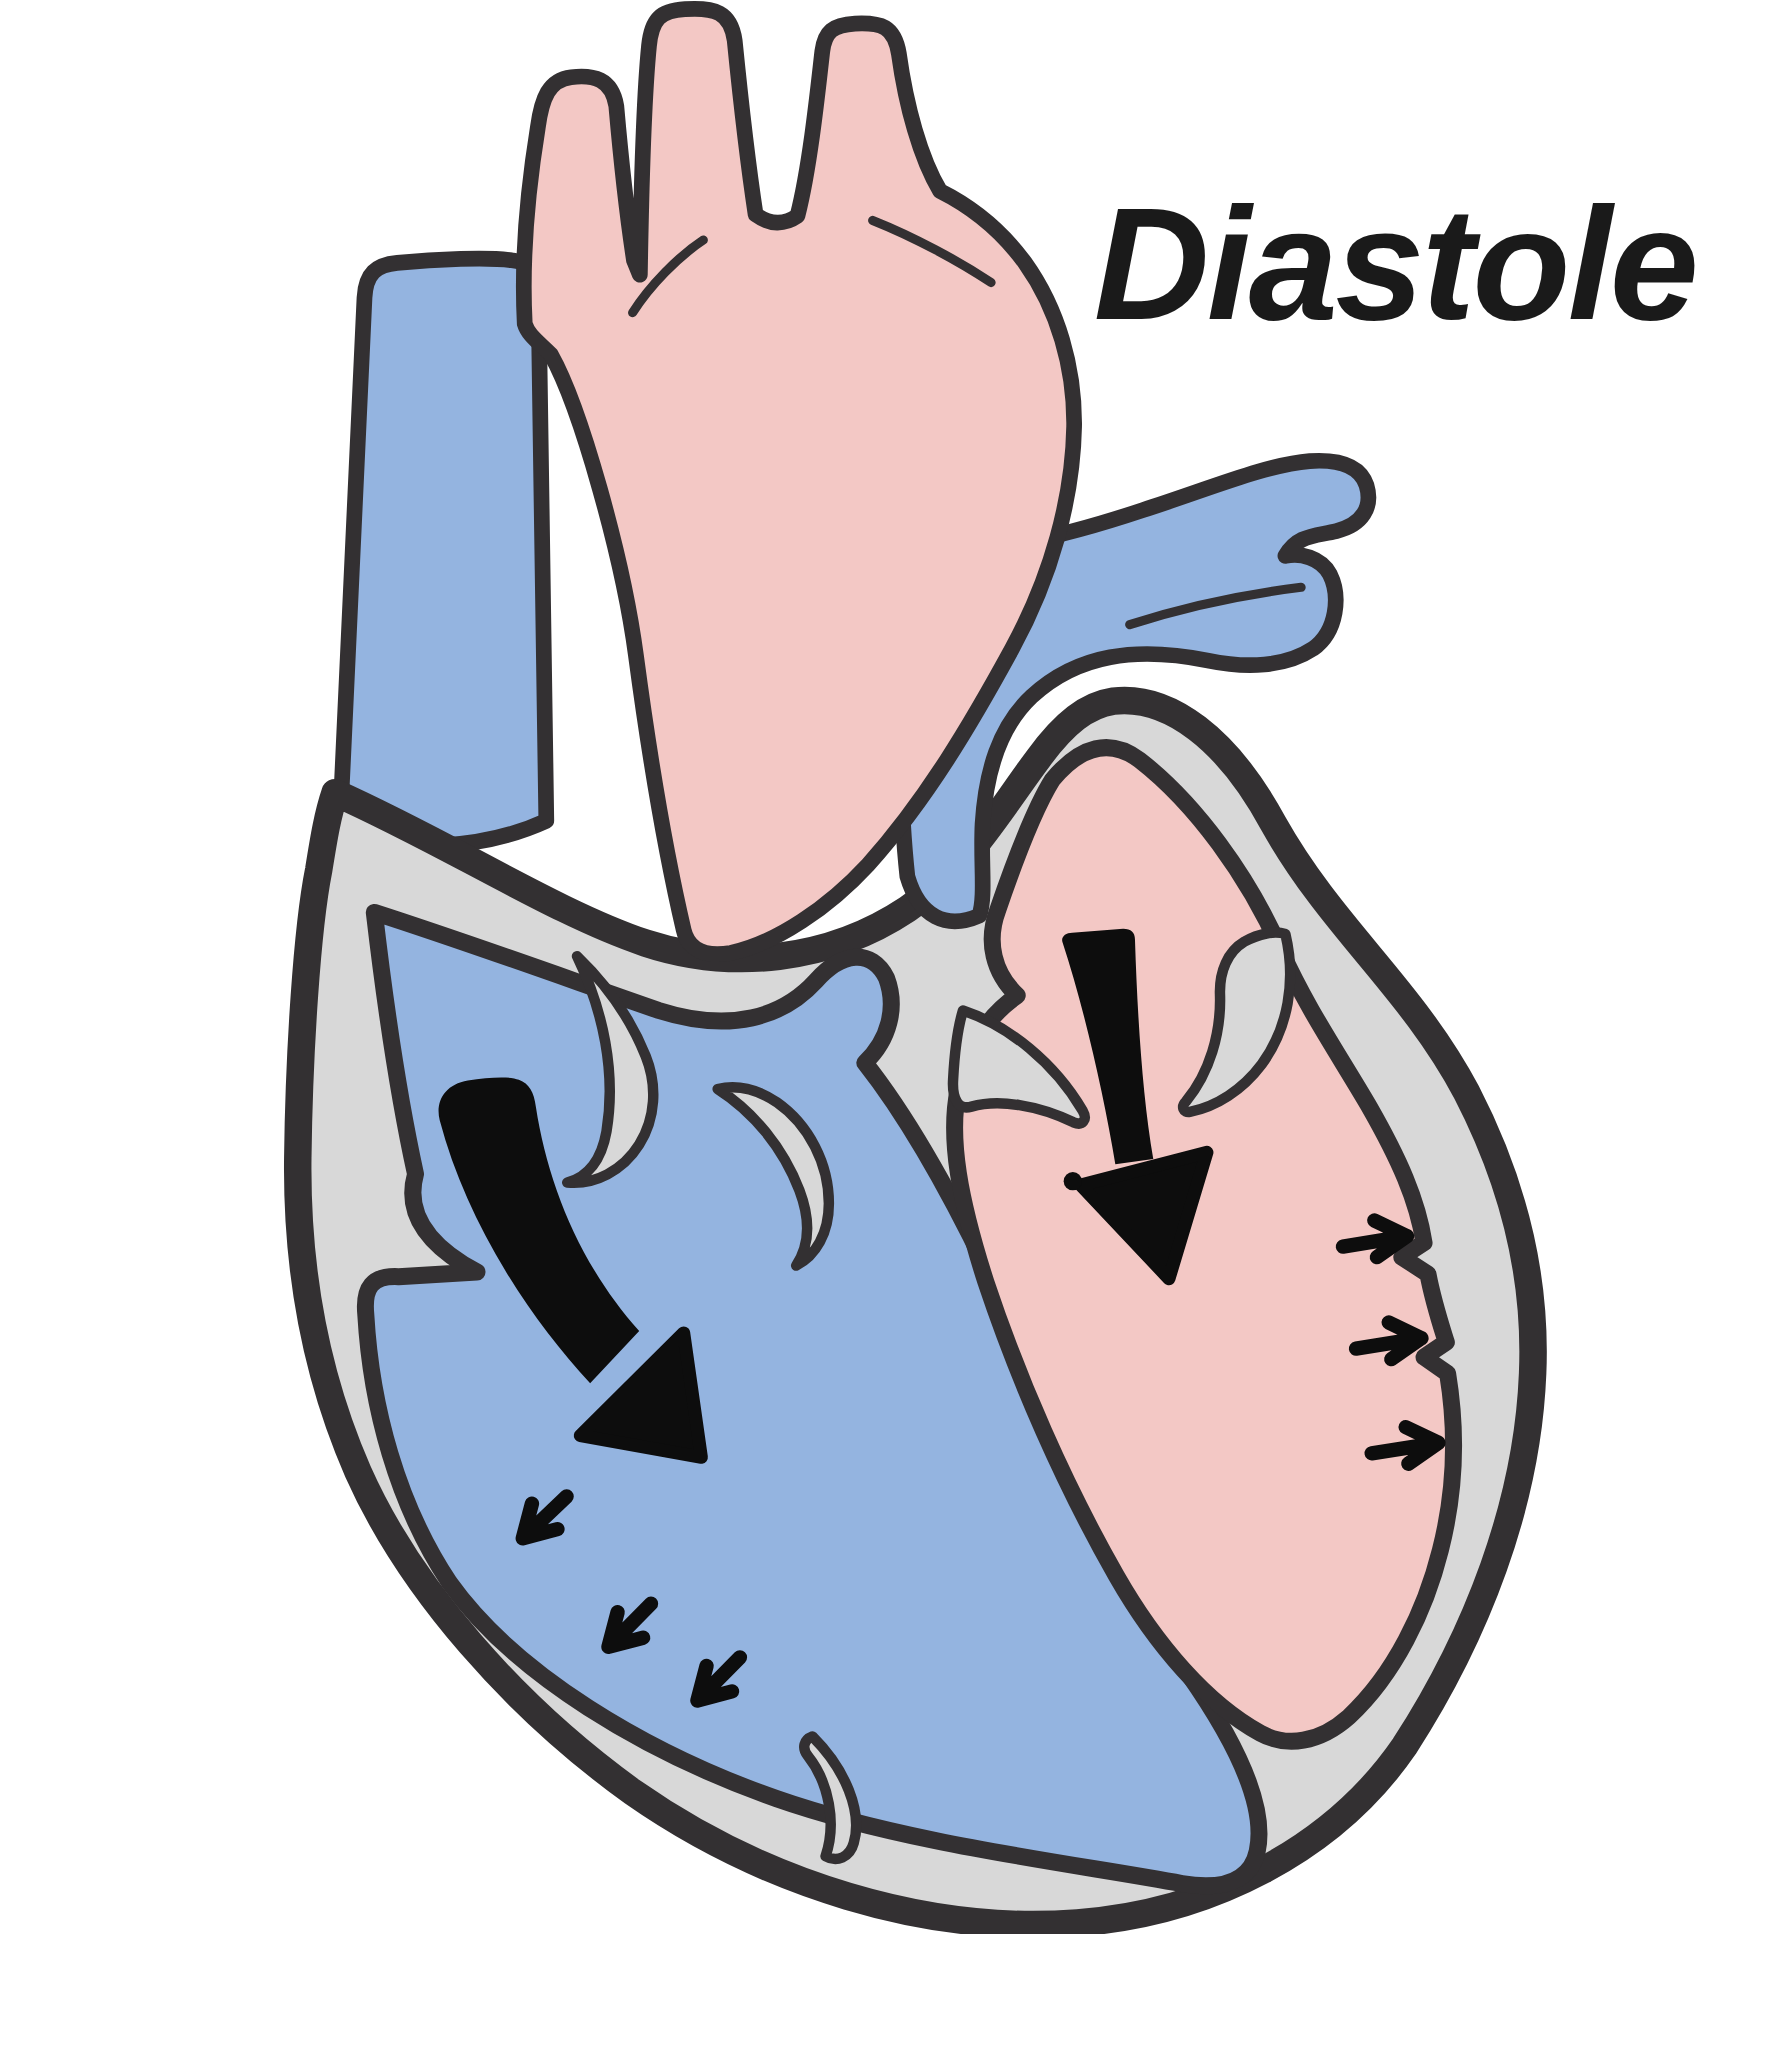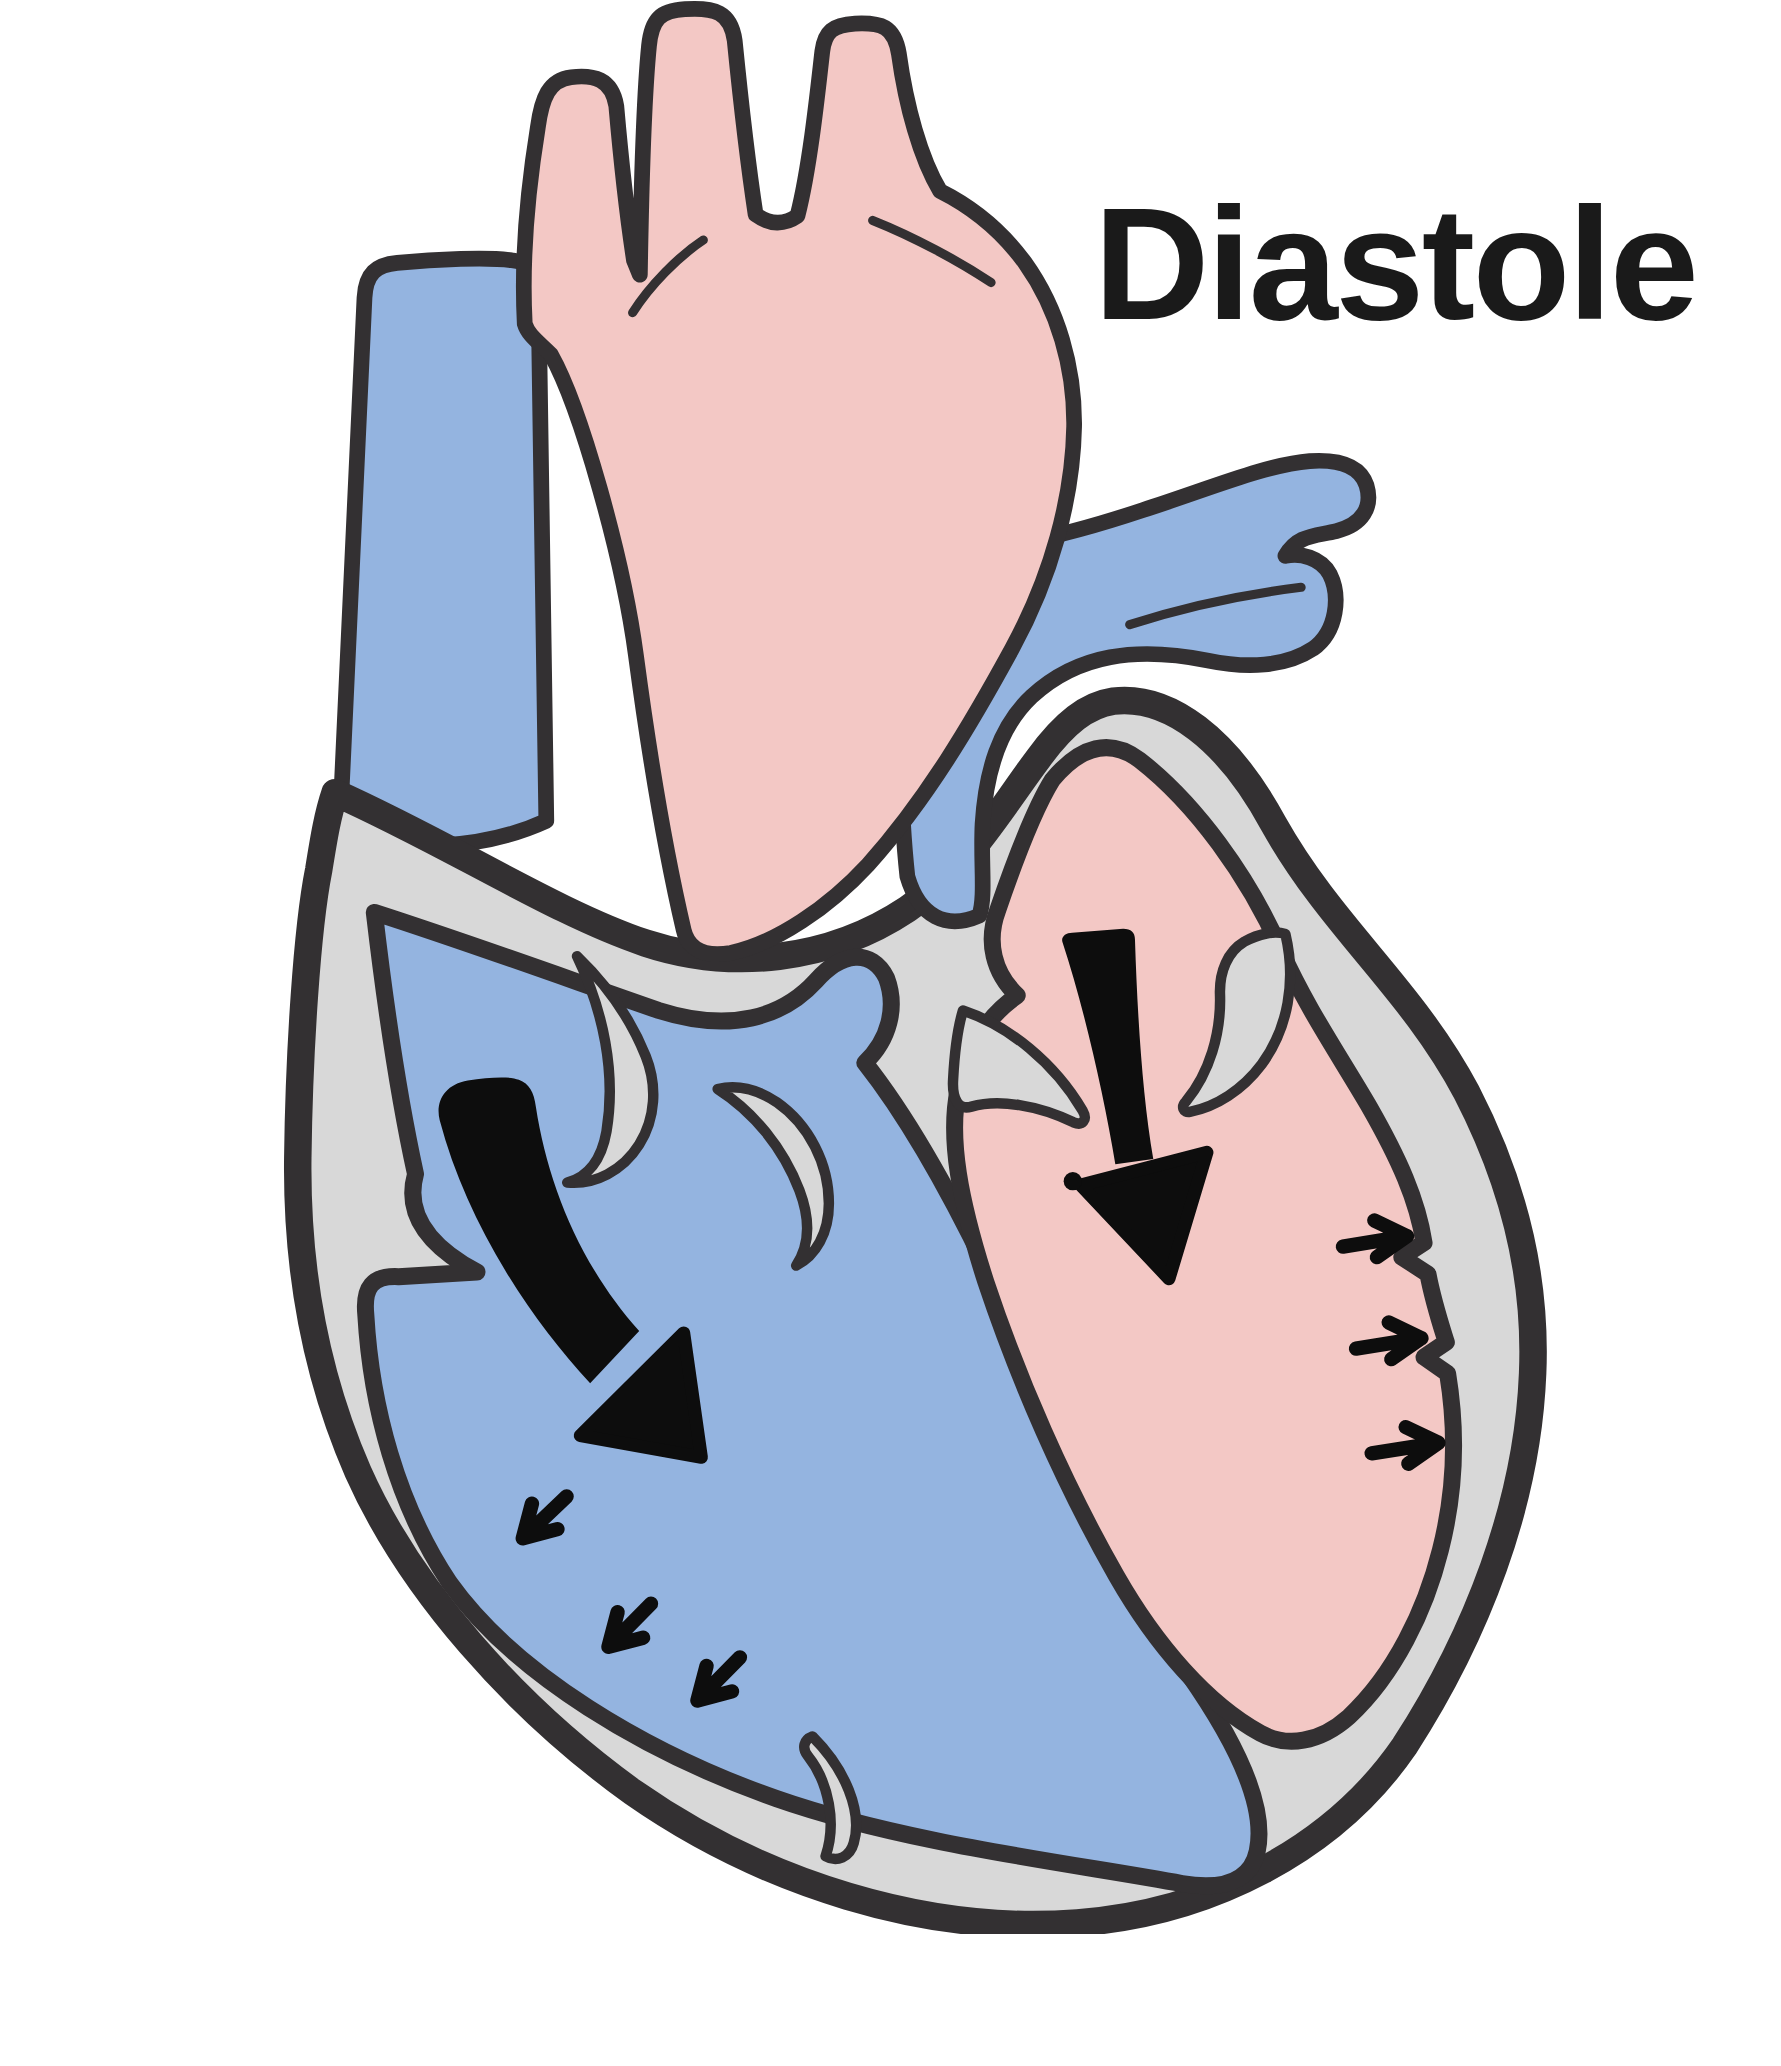--- a/index.html
+++ b/index.html
@@ -1,17 +1,17 @@
 <!DOCTYPE html>
 <html style="--background: #ffffff; --oxygenated: #f3c8c5; --deoxygenated: #94b4e0; --wall: #d8d8d8; --outline: #333032; --arrow: #0d0d0d; --text: #1a1a1a;font-size:11.2px"><head>
 <meta charset="utf-8">
 <style>
   html,body{margin:0;padding:0;background:#fff;}
   .stage{position:relative;width:1782px;height:1934px;background:var(--background,#ffffff);overflow:hidden;
-         font-family:"Liberation Sans", sans-serif;}
+         font-family:"Liberation Sans", sans-serif;font-style:italic;}
   svg{display:block;width:100%;height:100%;}
   .fill-blue{fill:var(--deoxygenated,#94b4e0);}
   .fill-pink{fill:var(--oxygenated,#f3c8c5);}
   .fill-wall{fill:var(--wall,#d8d8d8);}
   .fill-black{fill:var(--arrow,#0d0d0d);}
   .stroke-dark{stroke:var(--outline,#333032);}
   .stroke-black{stroke:var(--arrow,#0d0d0d);}
   .sw-vessel{stroke-width:24px;stroke-linejoin:round;stroke-linecap:round;}
   .sw-body{stroke-width:42px;stroke-linejoin:round;}
   .sw-cavity{stroke-width:26px;stroke-linejoin:round;}

